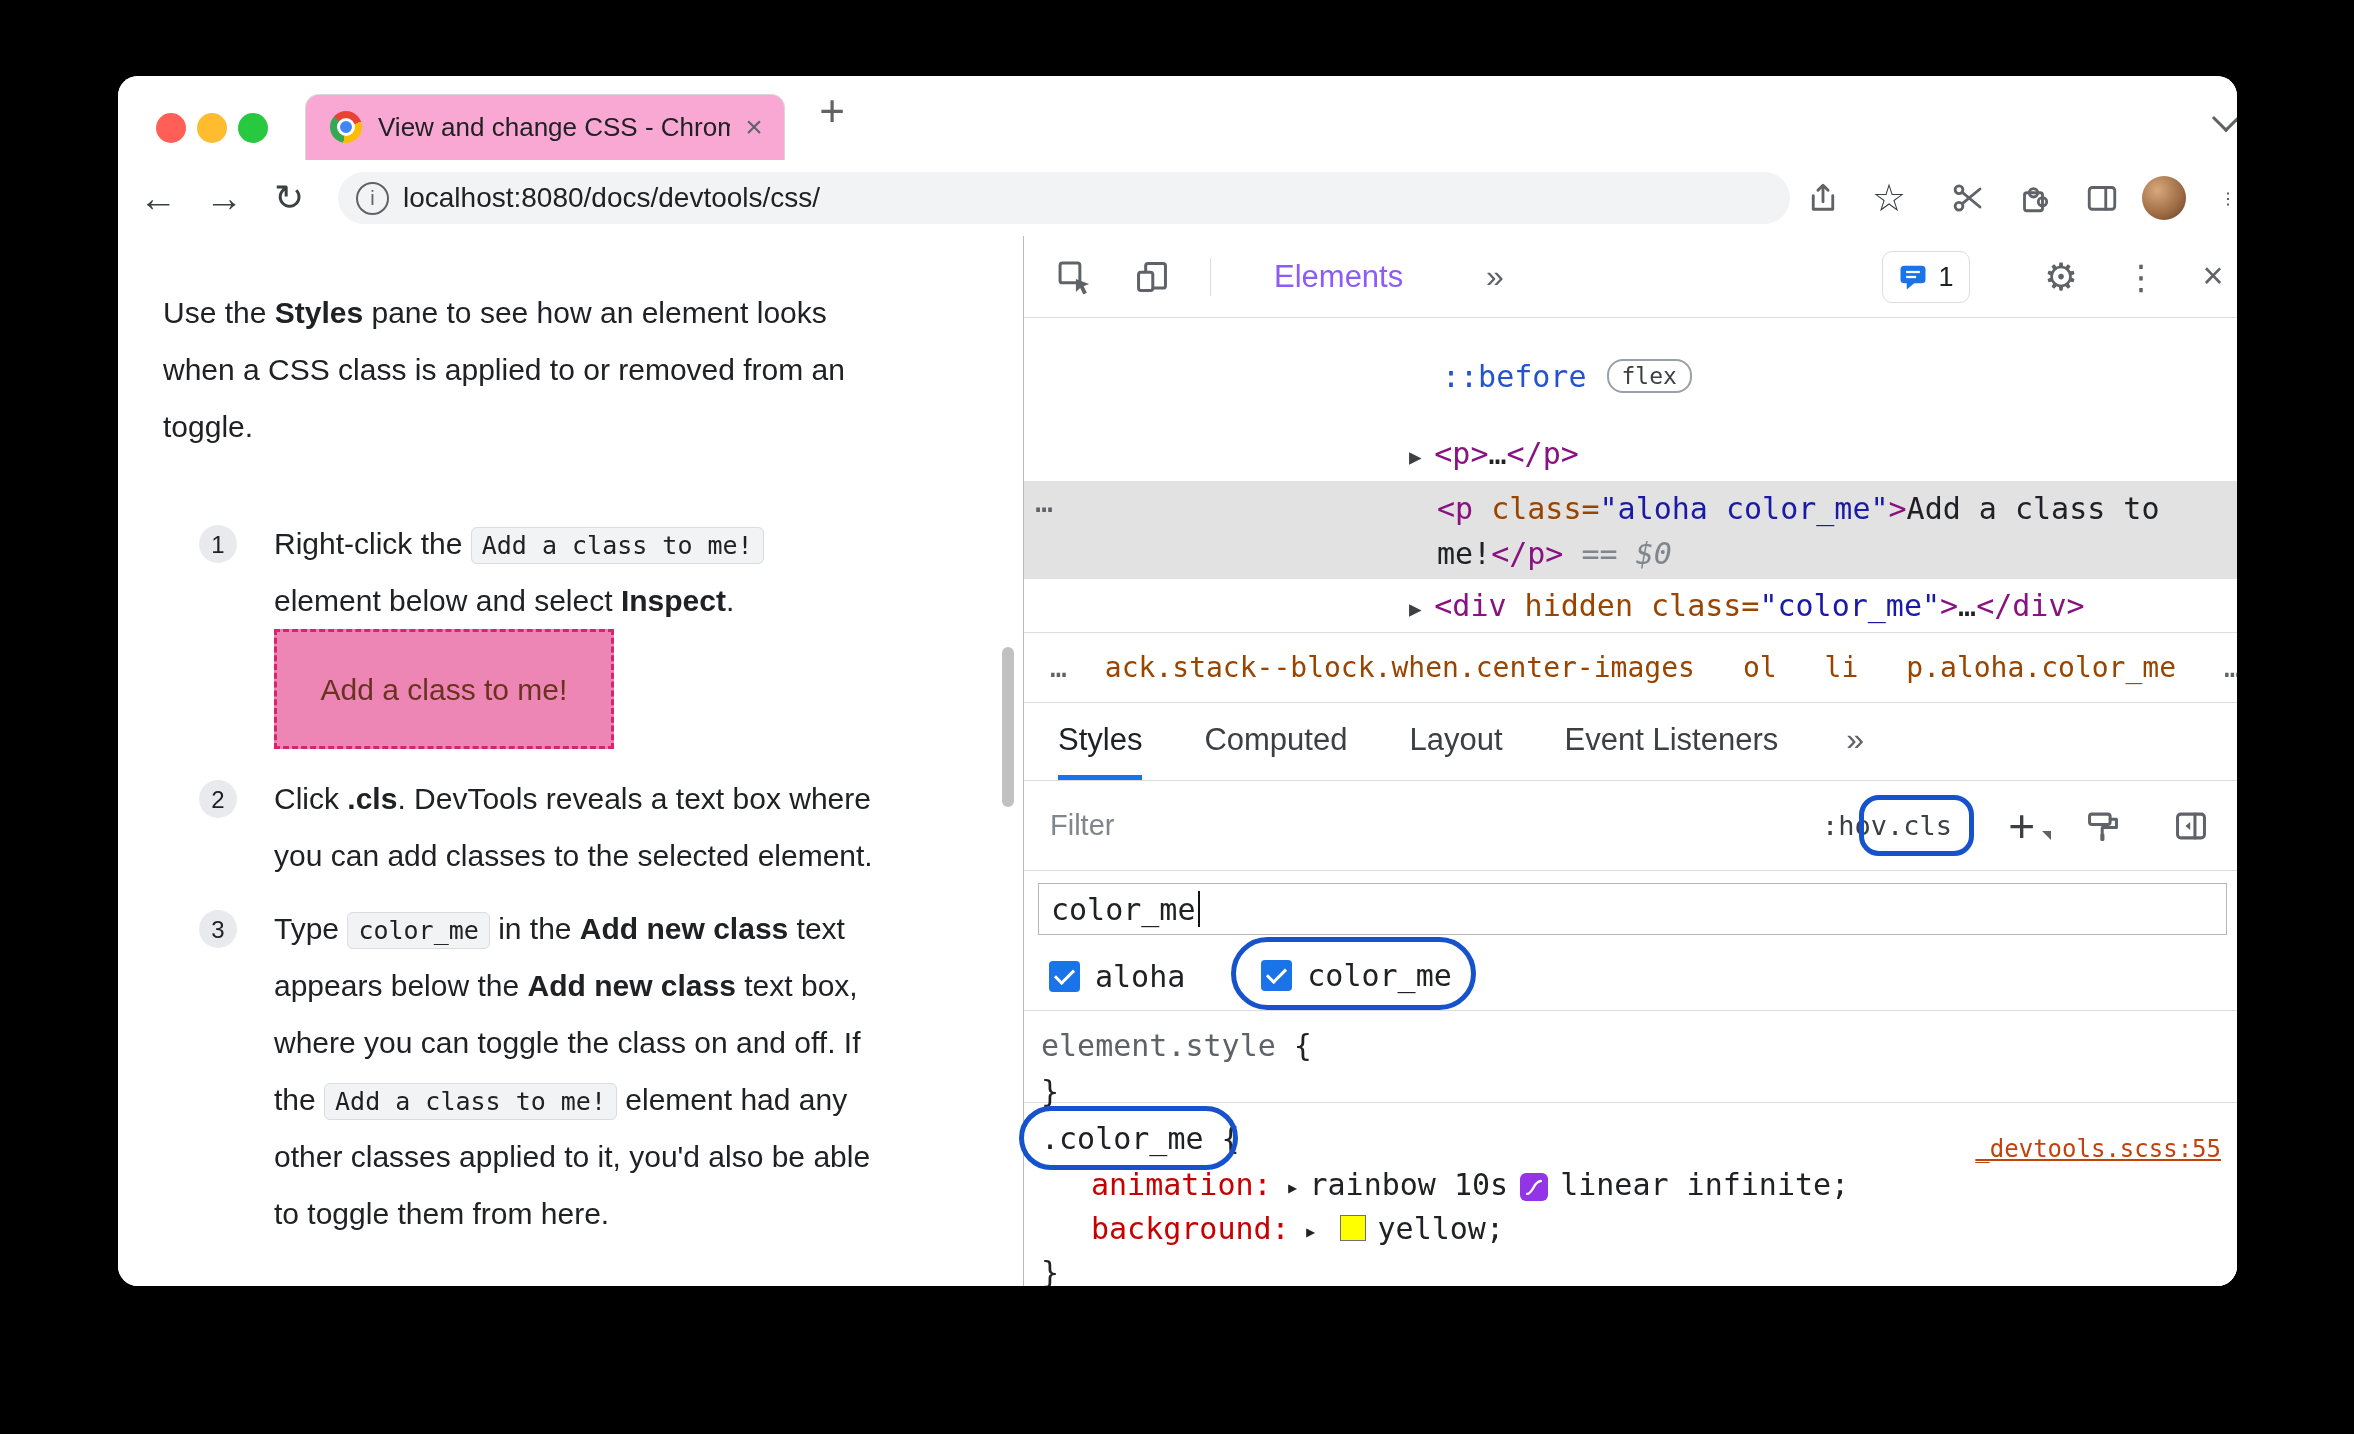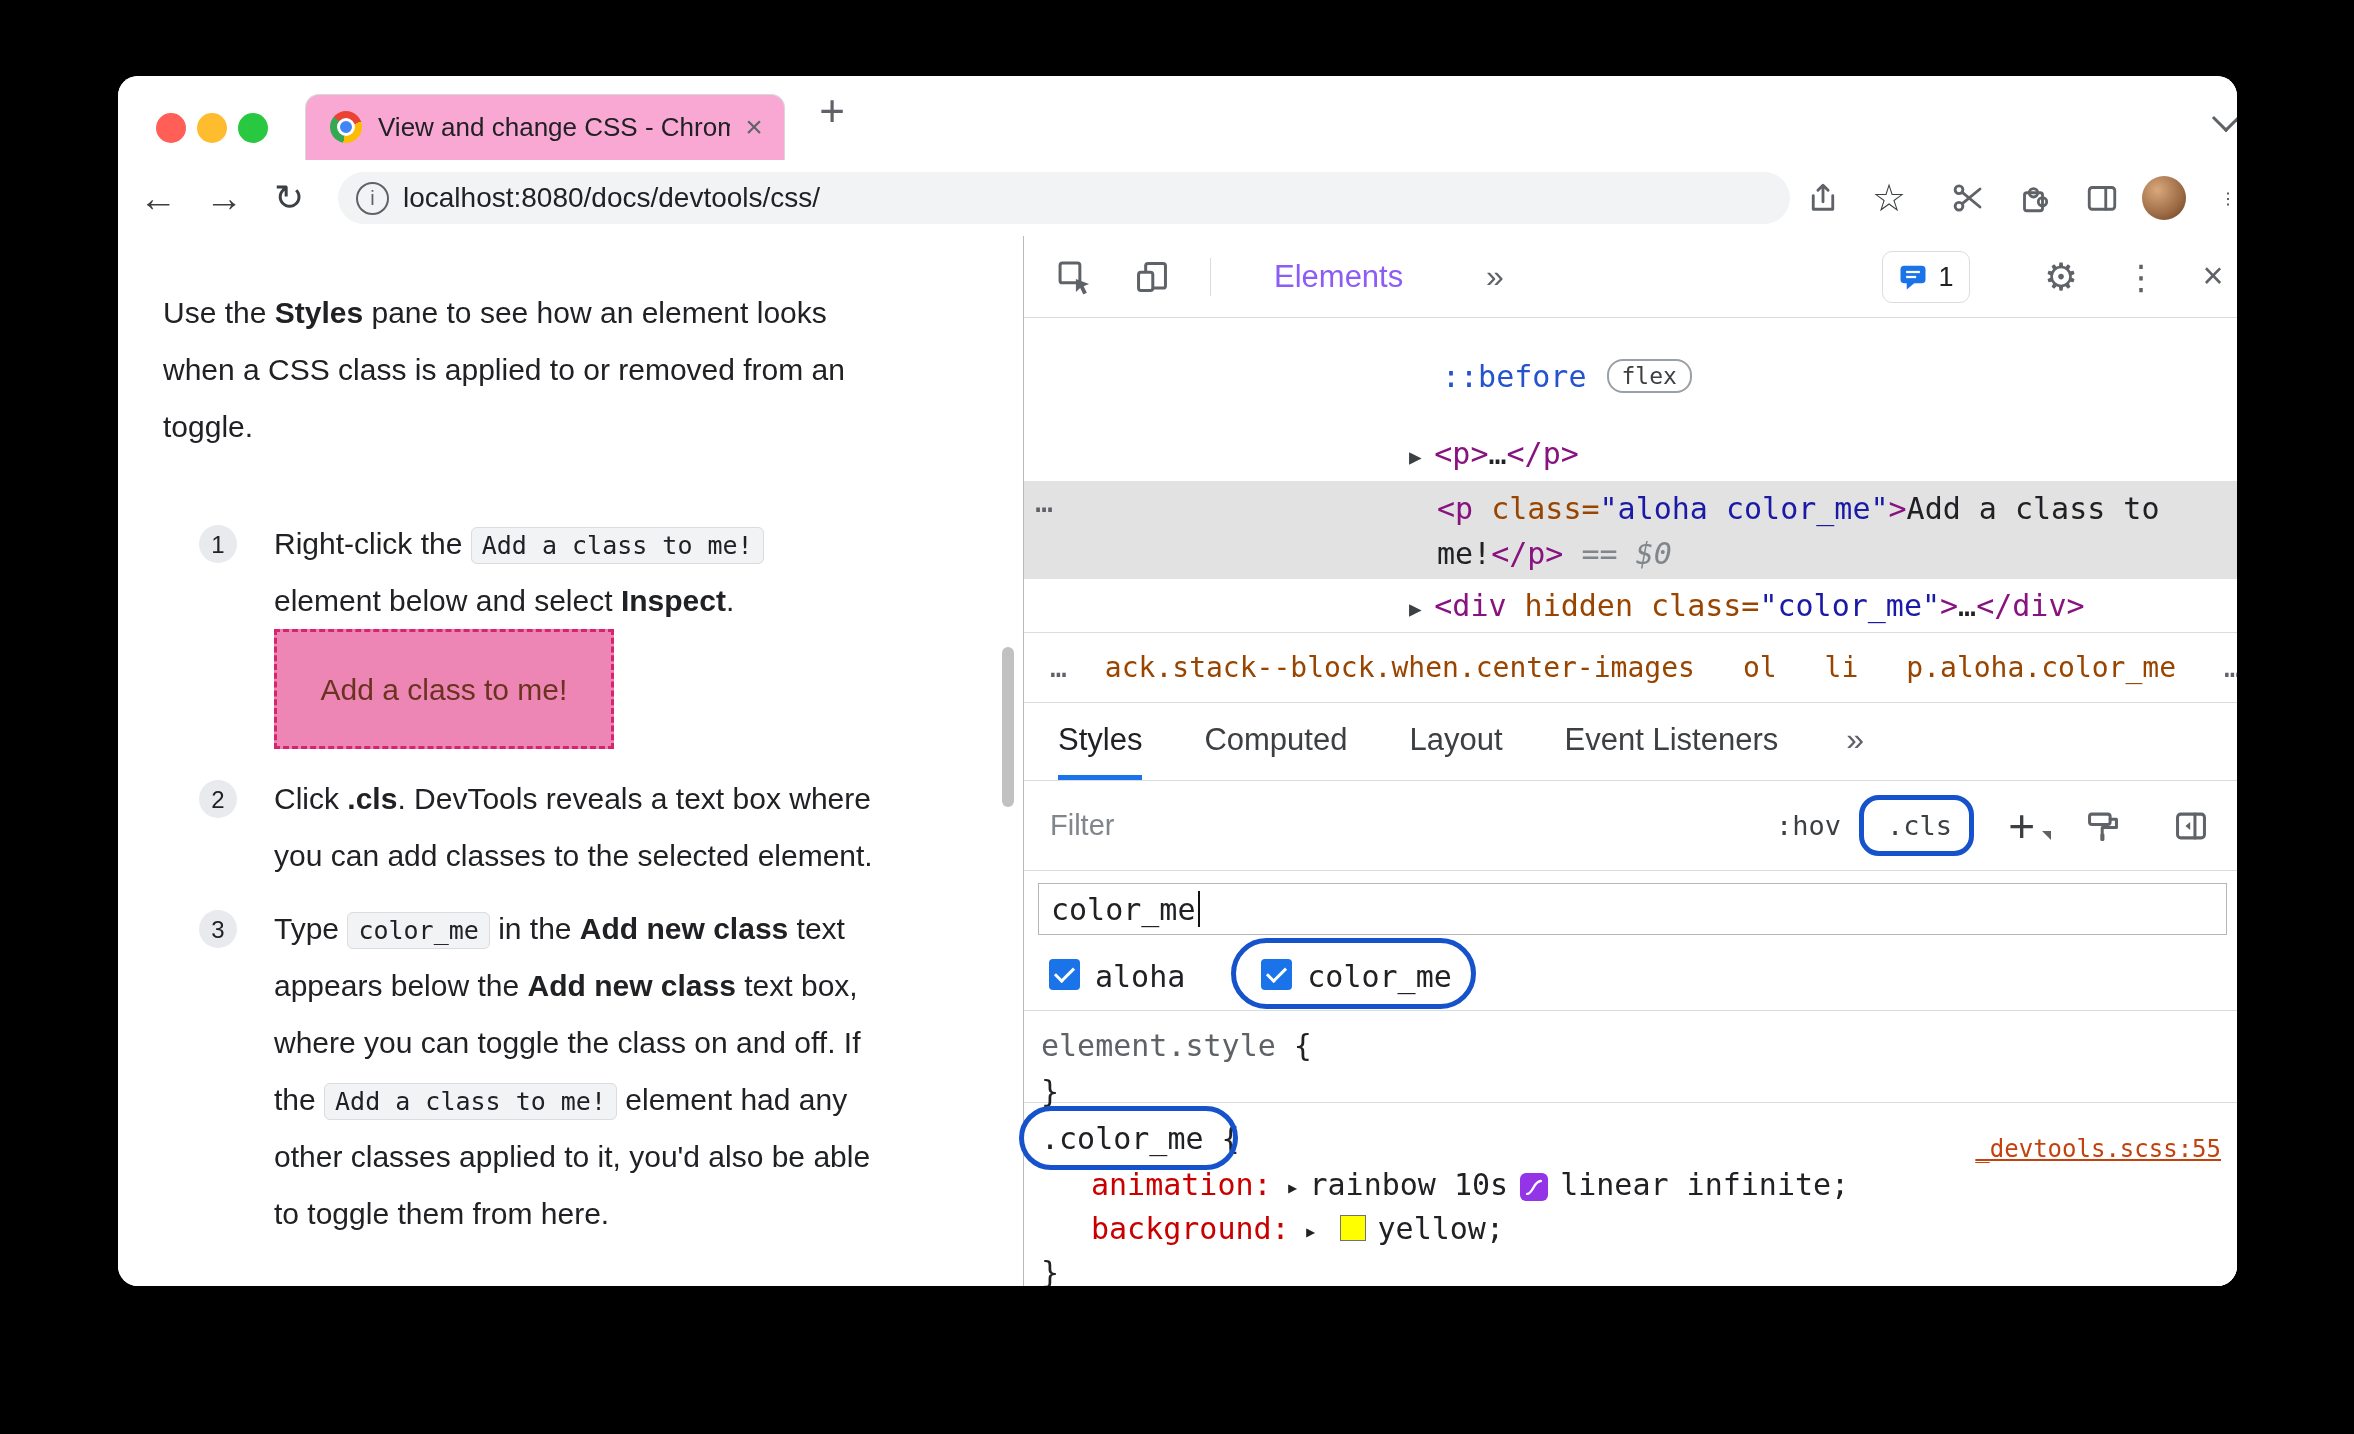--- a/index.html
+++ b/index.html
@@ -111,21 +111,21 @@
            box-sizing:border-box;font-size:31px;color:#3c4043;}
   .stab{line-height:73px;margin-right:62px;box-sizing:border-box;}
   .stab.active{color:#202124;border-bottom:5px solid #1a73e8;}
   .stab-more{line-height:72px;font-size:32px;color:#5f6368;margin-left:6px;}
 
   
   .dt-filter{height:90px;border-bottom:1px solid #dadce0;display:flex;align-items:center;
              padding:0 26px;box-sizing:border-box;}
   .filter-text{font-size:29px;color:#80868b;}
   .fspacer{flex:1;}
-  .hov{font-family:"DejaVu Sans Mono","Liberation Mono",monospace;font-size:27px;color:#3c4043;margin-right:46px;}
+  .hov{font-family:"DejaVu Sans Mono","Liberation Mono",monospace;font-size:27px;color:#3c4043;}
   .ringbox{position:relative;display:inline-block;}
   .ring{position:absolute;border:5px solid #1552cc;pointer-events:none;z-index:9;}
   .ring-cls{left:-28px;right:-22px;top:-15px;bottom:-15px;border-radius:20px;}
   .ring-chk{left:-30px;right:-24px;top:-21px;bottom:-15px;border-radius:44px;}
   .ring-sel{left:-22px;right:-34px;top:-9px;bottom:-7px;border-radius:32px;}
   .clslabel{font-family:"DejaVu Sans Mono","Liberation Mono",monospace;font-size:27px;color:#3c4043;}
   .plus{position:relative;font-size:46px;font-weight:300;color:#3c4043;margin-left:56px;line-height:46px;}
   .plus::after{content:"";position:absolute;right:-16px;bottom:9px;border-top:9px solid #5f6368;
                border-left:9px solid transparent;}
   .fico{margin-left:48px;width:40px;height:40px;display:flex;align-items:center;justify-content:center;}
@@ -133,21 +133,21 @@
 
   
   .dt-newclass{padding:12px 10px 8px 14px;}
   .classinput{height:52px;border:1px solid #b6b6b6;box-sizing:border-box;display:flex;align-items:center;
               padding-left:12px;font-family:"DejaVu Sans Mono","Liberation Mono",monospace;font-size:30px;color:#202124;background:#fff;}
   .caret{display:inline-block;width:2.5px;height:36px;background:#111;margin-left:2px;}
 
   
   .dt-checks{height:68px;display:flex;align-items:center;padding-left:25px;
              border-bottom:1px solid #dadce0;box-sizing:border-box;}
-  .chk{display:inline-flex;align-items:flex-start;gap:15px;}
+  .chk{display:inline-flex;align-items:center;gap:15px;}
   .chkbox{position:relative;width:31px;height:31px;border-radius:4px;background:#1a73e8;flex:none;}
   .chkbox::after{content:"";position:absolute;left:10px;top:4px;width:8px;height:16px;
                  border-right:3.5px solid #fff;border-bottom:3.5px solid #fff;transform:rotate(45deg);}
   .chk-label{font-family:"DejaVu Sans Mono","Liberation Mono",monospace;font-size:30px;color:#202124;}
   .chk2{margin-left:76px;}
 
   
   .dt-elemstyle{height:92px;padding:12px 0 0 17px;border-bottom:1px solid #dadce0;box-sizing:border-box;
                 font-family:"DejaVu Sans Mono","Liberation Mono",monospace;font-size:30px;line-height:46px;}
   .dt-rule{position:relative;padding:12px 0 0 17px;

